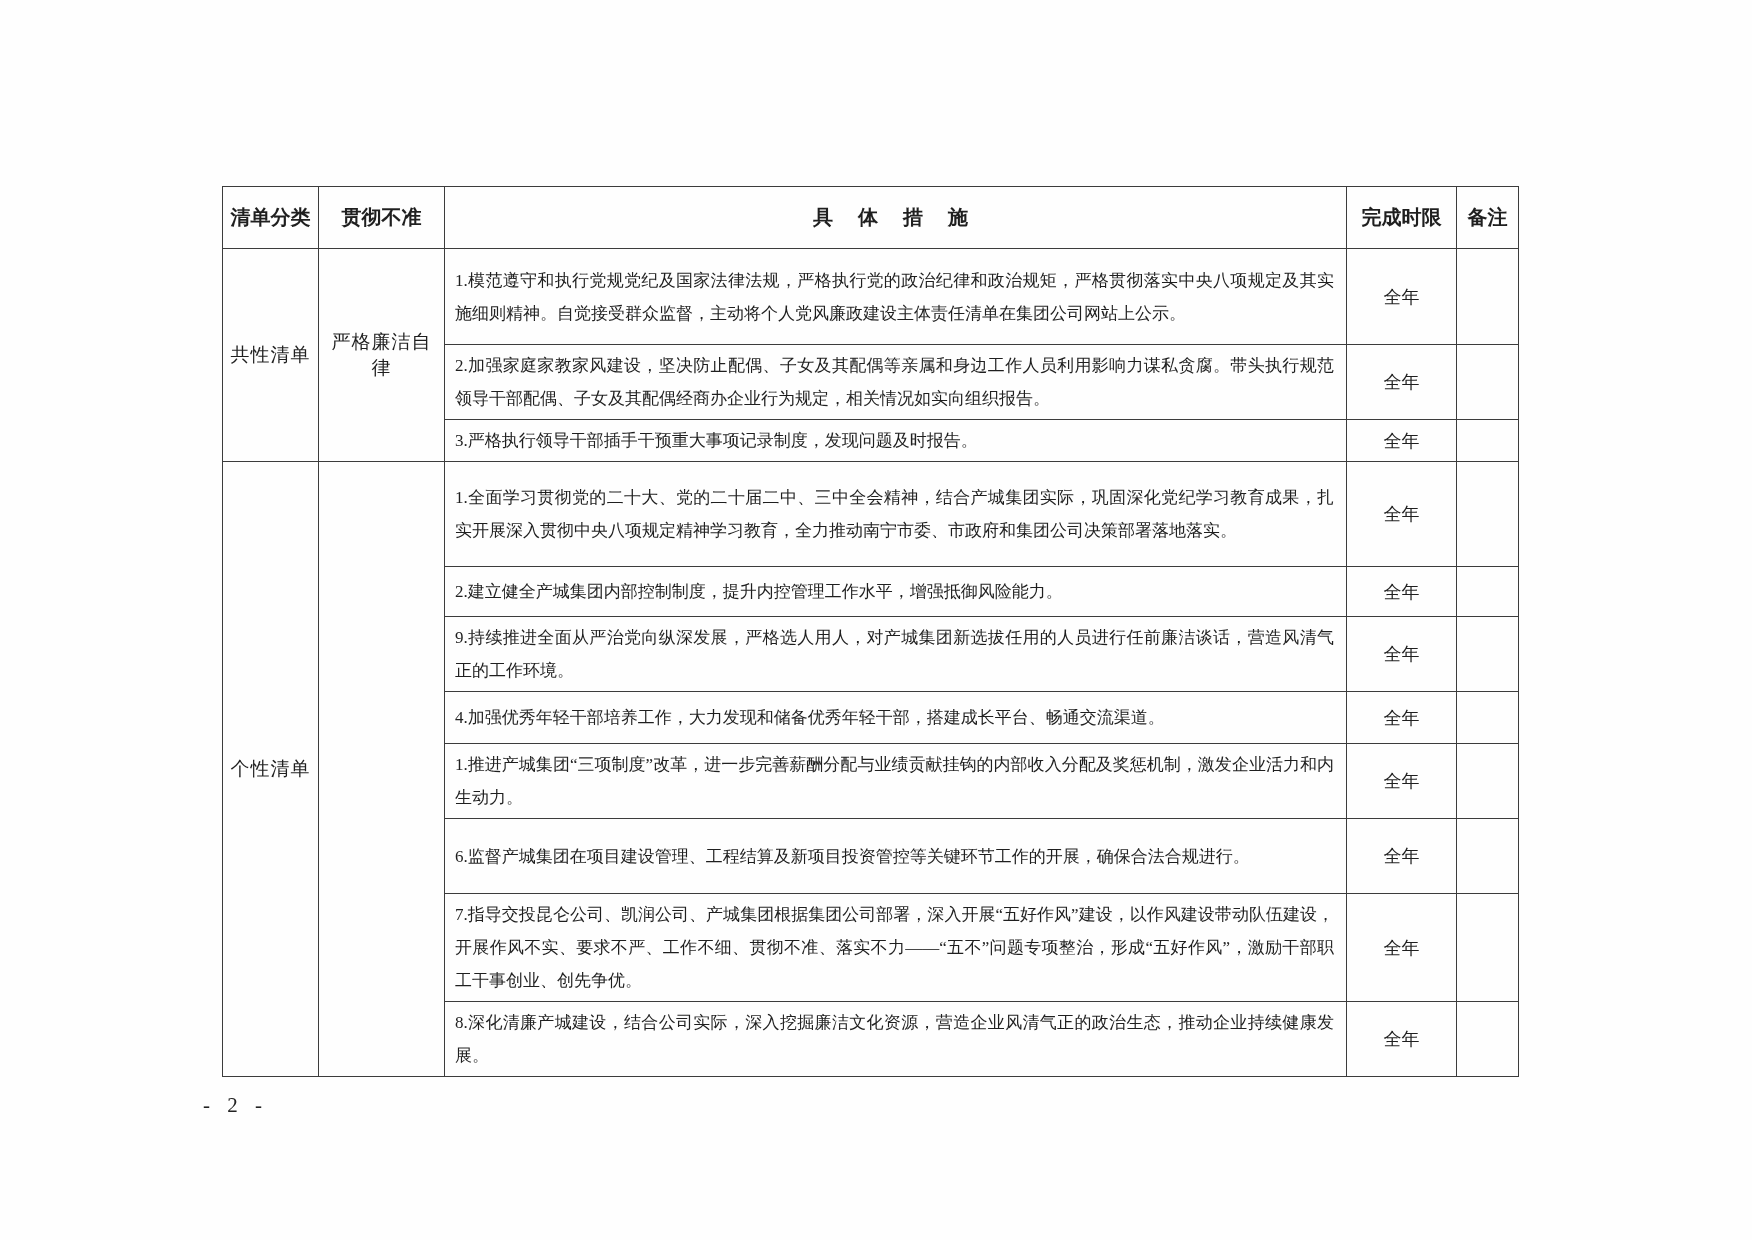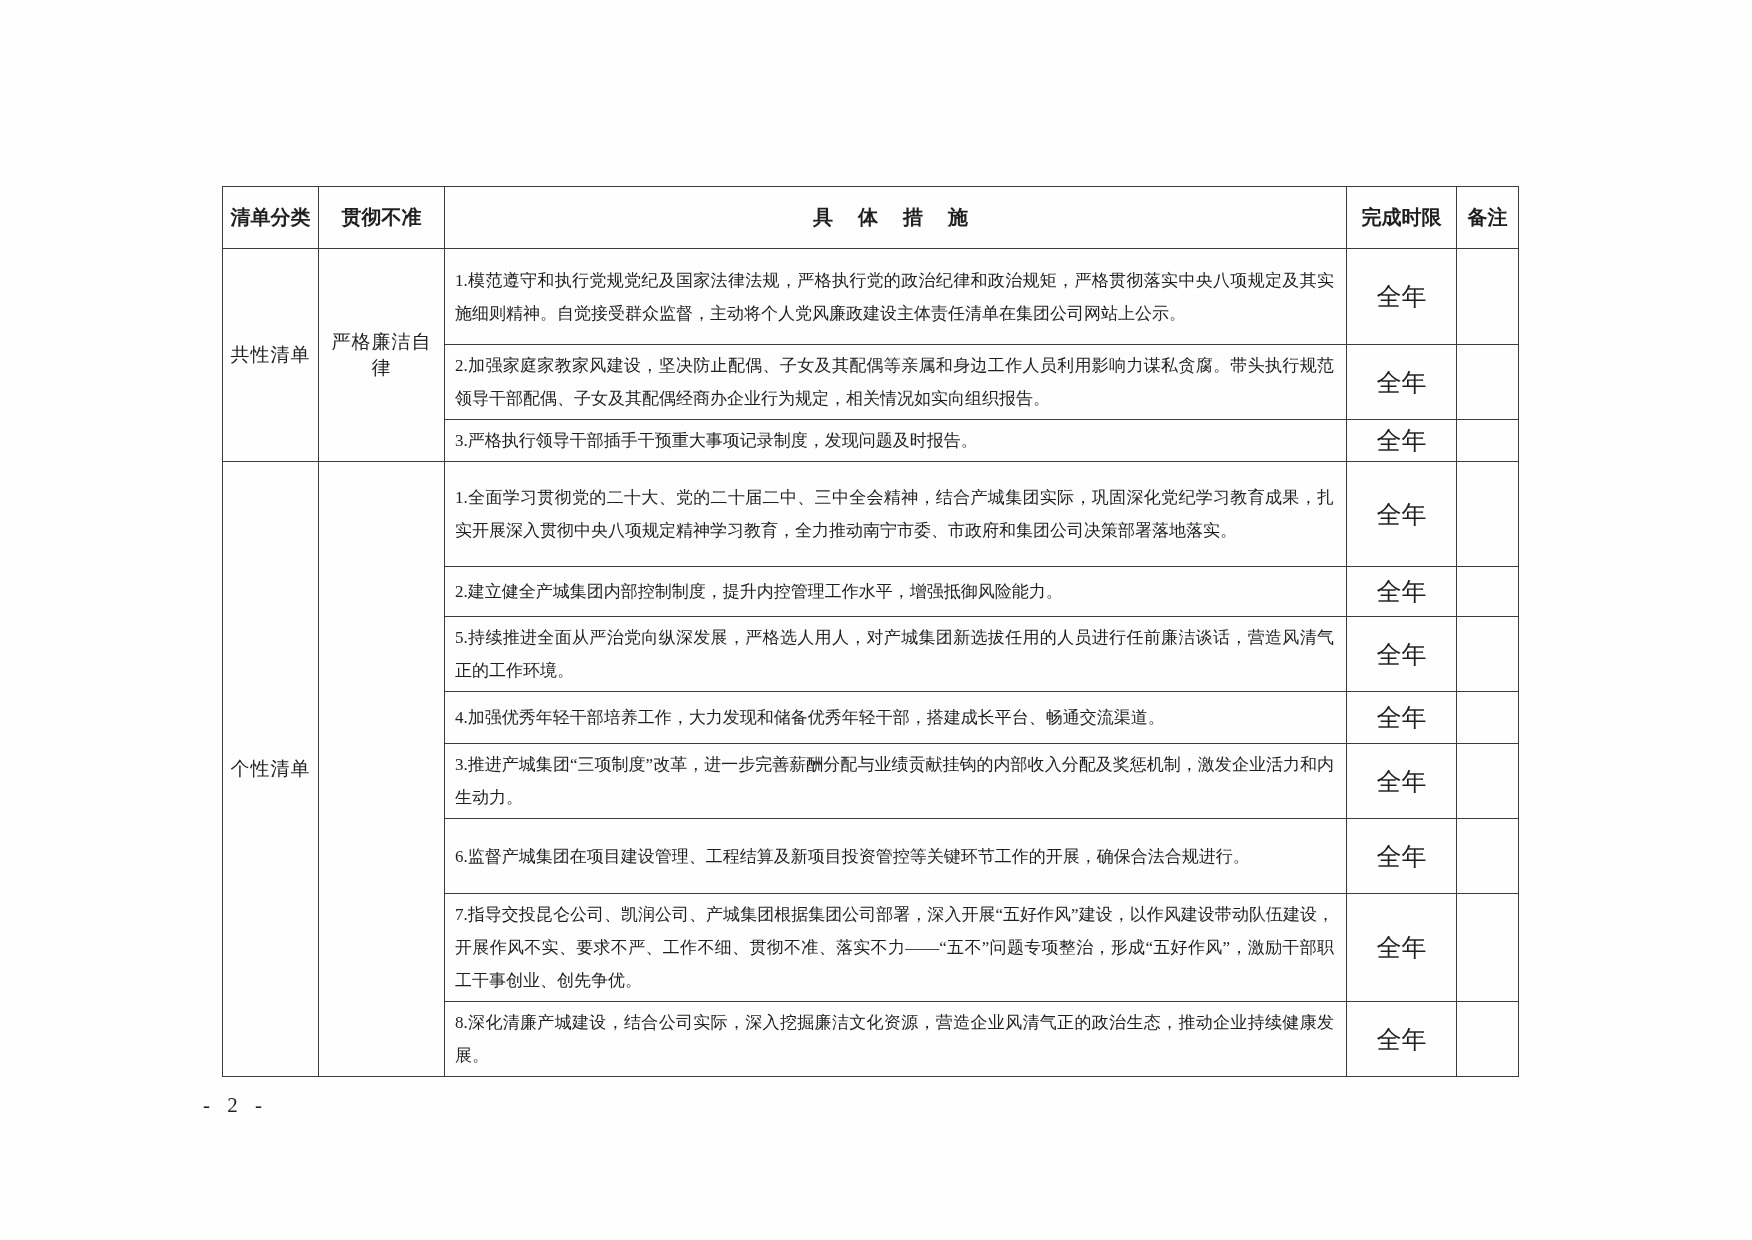--- a/index.html
+++ b/index.html
@@ -41,21 +41,21 @@
     letter-spacing:1px;
   }
   td.measure-cell{
     font-size:17px;
     line-height:33px;
     text-align:justify;
     padding:4px 12px 4px 10px;
   }
   td.deadline-cell{
     text-align:center;
-    font-size:25px;
+    font-size:18px;
   }
   td.remark-cell{}
   .page-number{
     position:absolute;
     left:203px;top:1093px;
     font-size:21px;
     letter-spacing:6px;
     color:#222;
   }
 </style>
@@ -106,31 +106,31 @@
       <td class="measure-cell">1.全面学习贯彻党的二十大、党的二十届二中、三中全会精神，结合产城集团实际，巩固深化党纪学习教育成果，扎实开展深入贯彻中央八项规定精神学习教育，全力推动南宁市委、市政府和集团公司决策部署落地落实。</td>
       <td class="deadline-cell">全年</td>
       <td class="remark-cell"></td>
     </tr>
     <tr style="height:50px">
       <td class="measure-cell">2.建立健全产城集团内部控制制度，提升内控管理工作水平，增强抵御风险能力。</td>
       <td class="deadline-cell">全年</td>
       <td class="remark-cell"></td>
     </tr>
     <tr style="height:75px">
-      <td class="measure-cell">5.持续推进全面从严治党向纵深发展，严格选人用人，对产城集团新选拔任用的人员进行任前廉洁谈话，营造风清气正的工作环境。</td>
+      <td class="measure-cell">9.持续推进全面从严治党向纵深发展，严格选人用人，对产城集团新选拔任用的人员进行任前廉洁谈话，营造风清气正的工作环境。</td>
       <td class="deadline-cell">全年</td>
       <td class="remark-cell"></td>
     </tr>
     <tr style="height:52px">
       <td class="measure-cell">4.加强优秀年轻干部培养工作，大力发现和储备优秀年轻干部，搭建成长平台、畅通交流渠道。</td>
       <td class="deadline-cell">全年</td>
       <td class="remark-cell"></td>
     </tr>
     <tr style="height:75px">
-      <td class="measure-cell">3.推进产城集团“三项制度”改革，进一步完善薪酬分配与业绩贡献挂钩的内部收入分配及奖惩机制，激发企业活力和内生动力。</td>
+      <td class="measure-cell">1.推进产城集团“三项制度”改革，进一步完善薪酬分配与业绩贡献挂钩的内部收入分配及奖惩机制，激发企业活力和内生动力。</td>
       <td class="deadline-cell">全年</td>
       <td class="remark-cell"></td>
     </tr>
     <tr style="height:75px">
       <td class="measure-cell">6.监督产城集团在项目建设管理、工程结算及新项目投资管控等关键环节工作的开展，确保合法合规进行。</td>
       <td class="deadline-cell">全年</td>
       <td class="remark-cell"></td>
     </tr>
     <tr style="height:103px">
       <td class="measure-cell">7.指导交投昆仑公司、凯润公司、产城集团根据集团公司部署，深入开展“五好作风”建设，以作风建设带动队伍建设，开展作风不实、要求不严、工作不细、贯彻不准、落实不力——“五不”问题专项整治，形成“五好作风”，激励干部职工干事创业、创先争优。</td>

